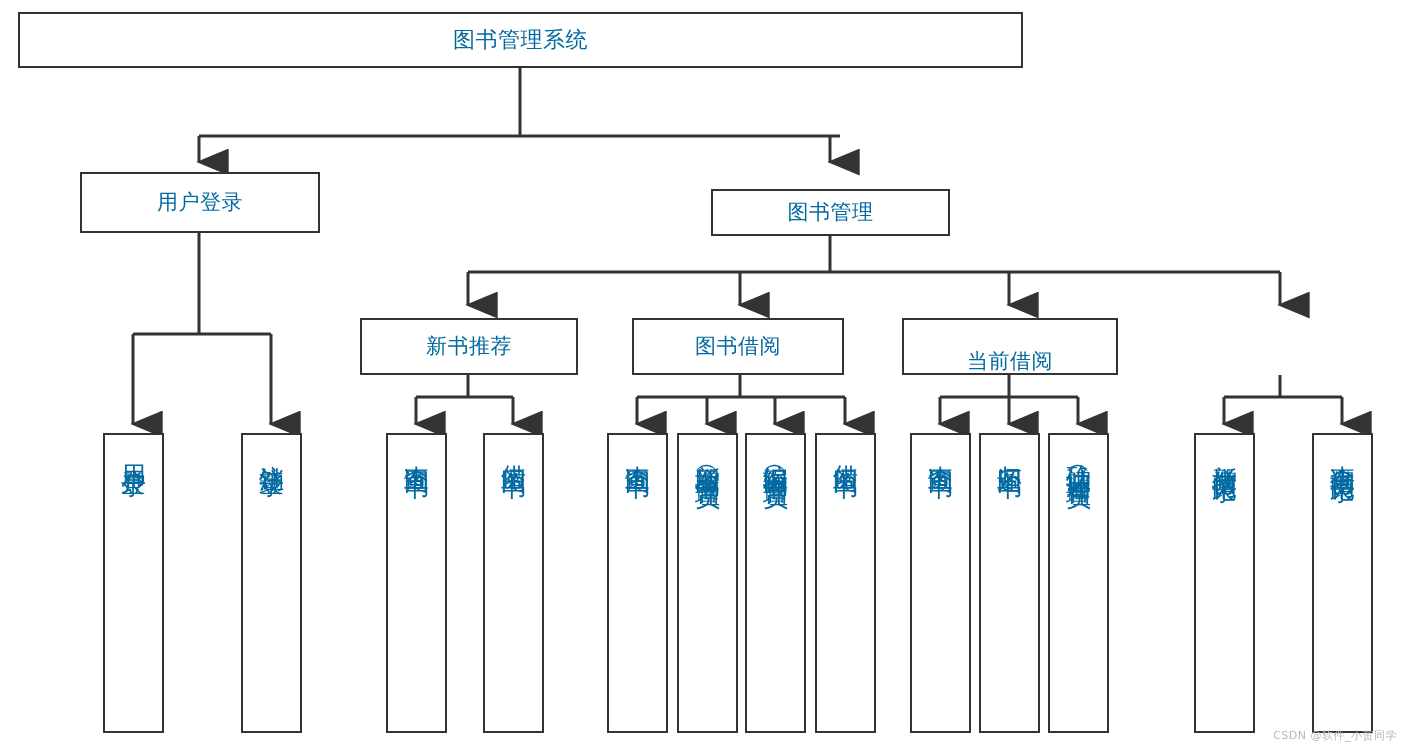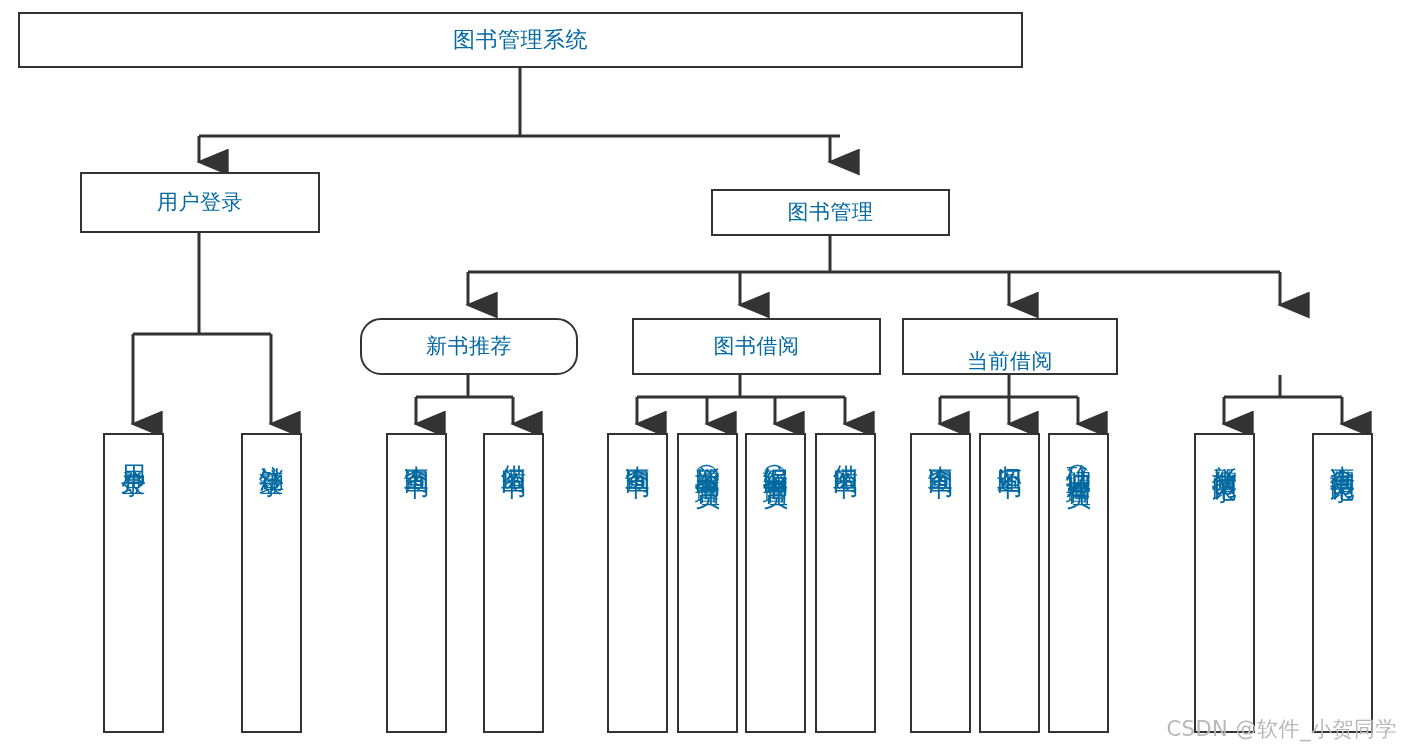--- a/index.html
+++ b/index.html
@@ -56,21 +56,21 @@
     text-orientation: upright;
     font-size: 25px;
     line-height: 1.0;
     letter-spacing: 3px;
     white-space: nowrap;
   }
   .watermark {
     position: absolute;
     right: 8px;
     bottom: 4px;
-    font-size: 21px;
+    font-size: 11px;
     color: #b8b8b8;
     letter-spacing: 0.5px;
     white-space: nowrap;
   }
 </style>
 </head>
 <body>
 
 <div id="canvas">
 
@@ -128,24 +128,24 @@
     <span class="label">图书管理系统</span>
   </div>
 
   <div class="node horiz" style="left:80px; top:172px; width:240px; height:61px;">
     <span class="label">用户登录</span>
   </div>
   <div class="node horiz" style="left:711px; top:189px; width:239px; height:47px;">
     <span class="label">图书管理</span>
   </div>
 
-  <div class="node horiz" style="left:360px; top:318px; width:218px; height:57px;border-radius:21px;">
+  <div class="node horiz" style="left:360px; top:318px; width:218px; height:57px;">
     <span class="label">新书推荐</span>
   </div>
-  <div class="node horiz" style="left:632px; top:318px; width:249px; height:57px;">
+  <div class="node horiz" style="left:632px; top:318px; width:212px; height:57px;">
     <span class="label">图书借阅</span>
   </div>
   <div class="node horiz" style="left:902px; top:318px; width:216px; height:57px;align-items:flex-end;">
     <span class="label">当前借阅</span>
   </div>
 
   <div class="node vert" style="left:103px; top:433px; width:61px; height:300px;">
     <span class="label">用户登录</span>
   </div>
   <div class="node vert" style="left:241px; top:433px; width:61px; height:300px;">

